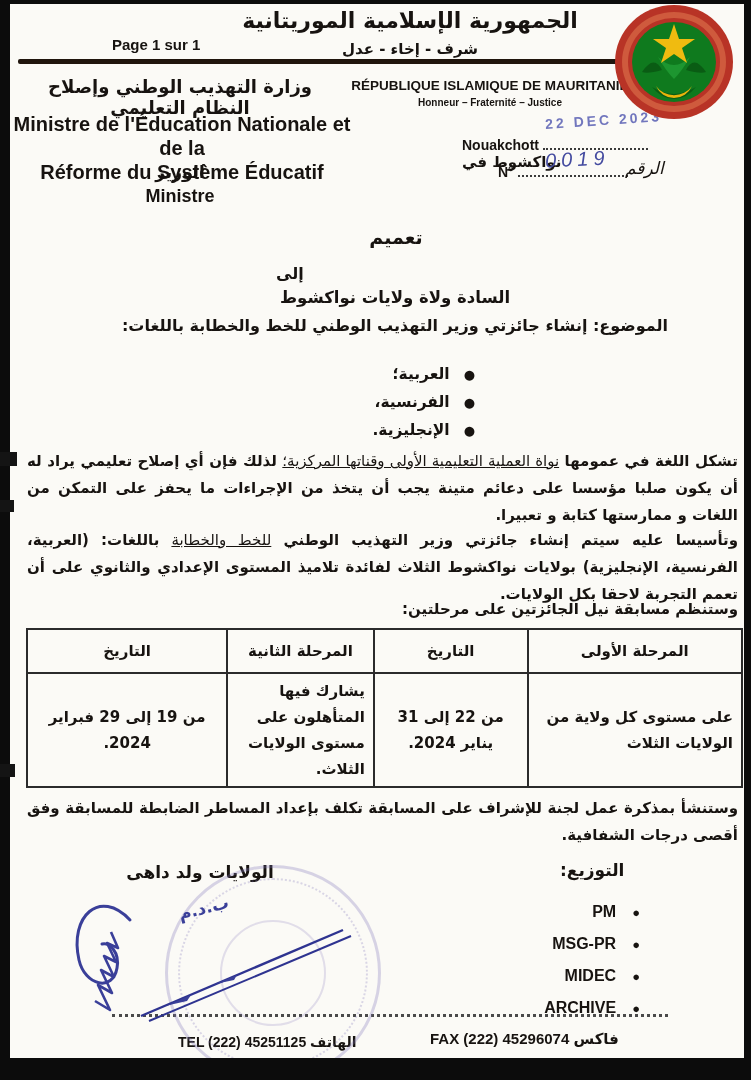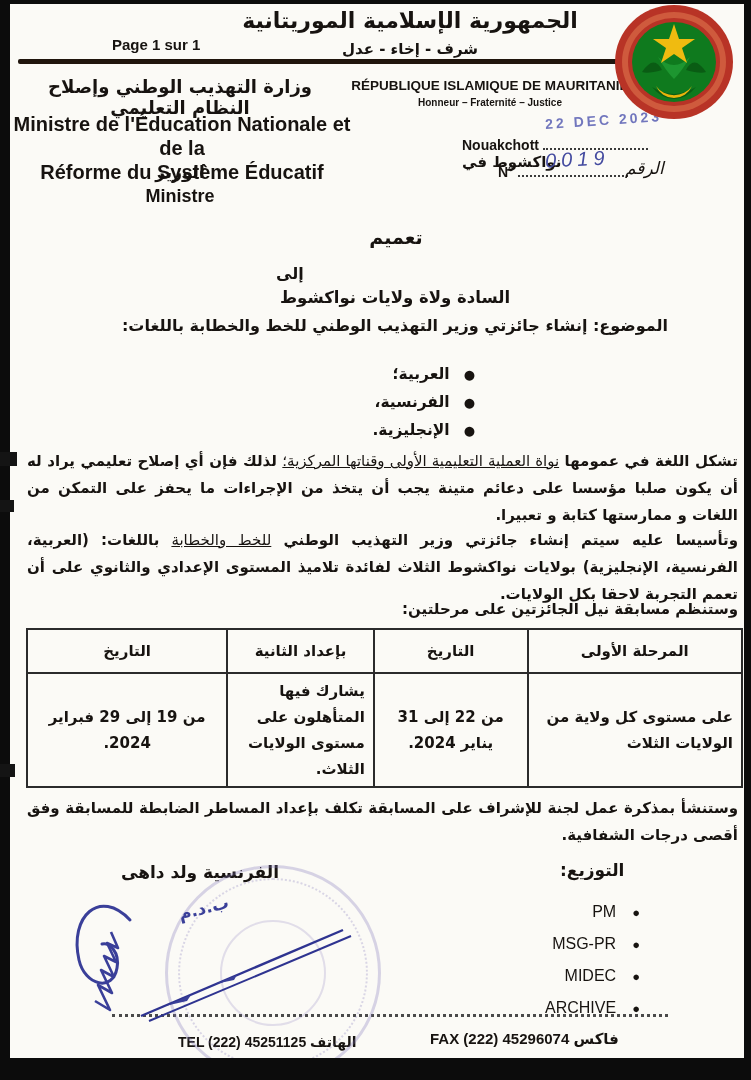--- a/index.html
+++ b/index.html
@@ -66,21 +66,21 @@
   .sig-initials{left:178px;top:898px;color:#3a3f99;font-size:17px;transform:rotate(-14deg);z-index:7;}
   .stamp-faint{left:165px;top:865px;width:210px;height:210px;border:3px solid rgba(130,120,185,.30);
                border-radius:50%;z-index:2;}
   .stamp-faint::before{content:"";position:absolute;inset:10px;border:2px dotted rgba(130,120,185,.28);
                border-radius:50%;}
   .stamp-faint::after{content:"";position:absolute;inset:52px;border:2px solid rgba(130,120,185,.22);
                border-radius:50%;}
   .dist-label{left:560px;top:860px;font-size:17px;}
   .dist-list{left:470px;top:896px;width:170px;}
   .dist-item{display:flex;justify-content:flex-end;align-items:center;gap:16px;height:32px;
-             font-family:"Liberation Sans",sans-serif;font-weight:normal;font-size:16px;}
+             font-family:"Liberation Sans",sans-serif;font-weight:bold;font-size:16px;}
   .dist-item .bullet{font-size:13px;}
   
   .dotline{left:112px;top:1014px;width:556px;border-top:3px dotted #4a4a4a;}
   .tel{left:178px;top:1034px;font-size:14px;direction:ltr;}
   .fax{left:430px;top:1030px;font-size:15px;direction:ltr;}
 </style>
 </head>
 <body>
 
 <div class="page">
@@ -161,37 +161,37 @@
     <colgroup>
         <col style="width:30%">
         <col style="width:21.5%">
         <col style="width:20.5%">
         <col style="width:28%">
       </colgroup>
     <thead>
       <tr>
         <th>المرحلة الأولى</th>
         <th>التاريخ</th>
-        <th>بإعداد الثانية</th>
+        <th>المرحلة الثانية</th>
         <th>التاريخ</th>
       </tr>
     </thead>
     <tbody>
       <tr>
         <td class="r">على مستوى كل ولاية من الولايات الثلاث</td>
         <td class="c">من 22 إلى 31 يناير 2024.</td>
         <td class="r">يشارك فيها المتأهلون على مستوى الولايات الثلاث.</td>
         <td class="c">من 19 إلى 29 فبراير 2024.</td>
       </tr>
     </tbody>
   </table>
 
   <div class="abs ar para p4">وستنشأ بمذكرة عمل لجنة للإشراف على المسابقة تكلف بإعداد المساطر الضابطة للمسابقة وفق أقصى درجات الشفافية.</div>
 
-  <div class="abs ar b sig-name">الفرنسية ولد داهى</div>
+  <div class="abs ar b sig-name">الولايات ولد داهى</div>
   <div class="abs stamp-faint"></div>
   <div class="abs sig-svg">
     <svg width="320" height="150" viewBox="0 0 320 150" fill="none">
       <path d="M75 40 C 45 8 14 36 24 80 C 30 106 58 112 62 88 C 65 72 54 62 47 64" stroke="#3a3f99" stroke-width="3" stroke-linecap="round"></path>
       <path d="M56 52 l7 16 l-11 -5 l9 19 l-12 -6 l10 21 l-13 -7 l11 23 l-14 -8 l12 25 l-15 -9" stroke="#3a3f99" stroke-width="2.6" stroke-linejoin="round"></path>
       <path d="M86 136 L 288 50" stroke="#2e3390" stroke-width="2.4"></path>
       <path d="M94 141 L 296 56" stroke="#2e3390" stroke-width="2"></path>
       <path d="M110 126 l26 -11 l-4 6 z" fill="#3a3f99"></path>
       <path d="M160 104 l22 -9 l-3 5 z" fill="#3a3f99"></path>
     </svg>

